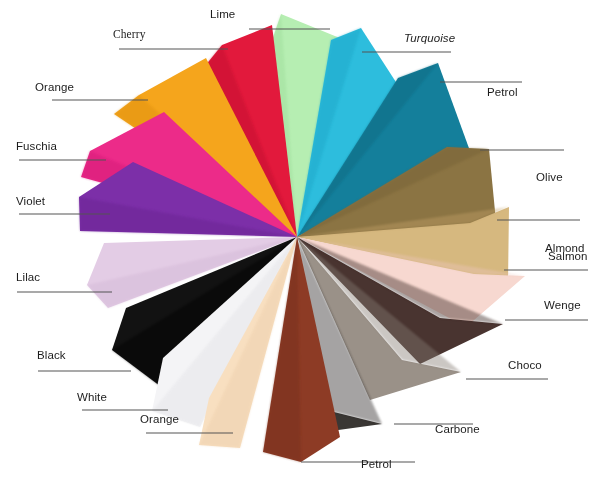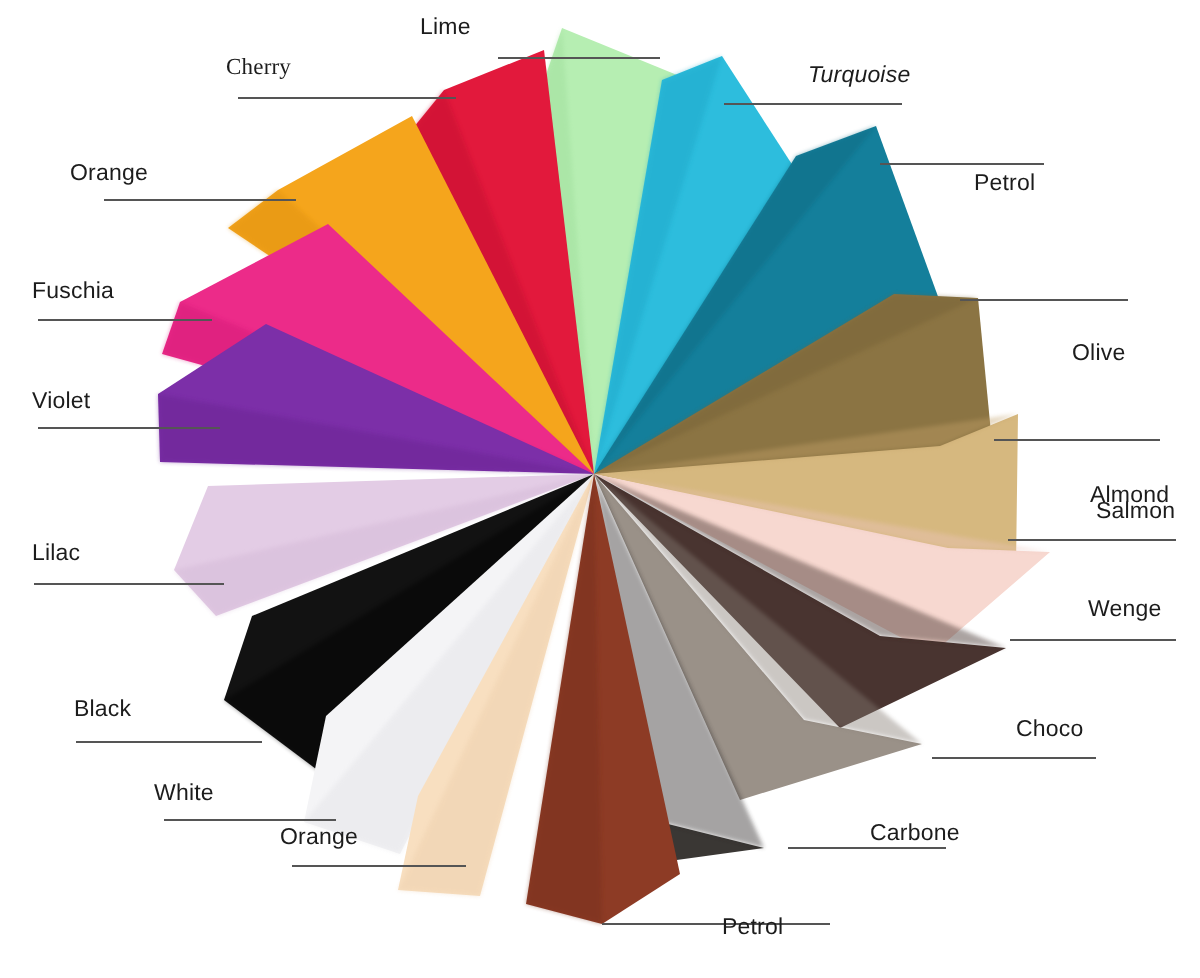--- a/index.html
+++ b/index.html
@@ -153,18 +153,18 @@
       <div class="swatch-label label-left" style="left: 536px; top: 130px; color: rgb(28, 28, 28); margin-top: 42px;">Olive</div>
       <div class="swatch-label label-left" style="left: 16px; top: 141px; color: rgb(28, 28, 28);">Fuschia</div>
       <div class="swatch-label label-left" style="left: 16px; top: 196px; color: rgb(28, 28, 28); text-align: center;">Violet</div>
       <div class="swatch-label label-left" style="left: 545px; top: 200px; color: rgb(28, 28, 28); margin-top: 43px;">Almond</div>
       <div class="swatch-label label-left" style="left: 16px; top: 272px; color: rgb(28, 28, 28);">Lilac</div>
       <div class="swatch-label label-left" style="left: 548px; top: 251px; color: rgb(28, 28, 28);">Salmon</div>
       <div class="swatch-label label-left" style="left: 544px; top: 300px; color: rgb(28, 28, 28);">Wenge</div>
       <div class="swatch-label label-left" style="left: 37px; top: 350px; color: rgb(28, 28, 28);">Black</div>
       <div class="swatch-label label-left" style="left: 508px; top: 360px; color: rgb(28, 28, 28);">Choco</div>
       <div class="swatch-label label-left" style="left: 77px; top: 392px; color: rgb(28, 28, 28); text-align: center;">White</div>
-      <div class="swatch-label label-left" style="left: 435px; top: 412px; color: rgb(28, 28, 28);">Carbone</div>
+      <div class="swatch-label label-left" style="left: 435px; top: 424px; color: rgb(28, 28, 28);">Carbone</div>
       <div class="swatch-label label-left" style="left: 140px; top: 414px; color: rgb(28, 28, 28);">Orange</div>
       <div class="swatch-label label-left" style="left: 361px; top: 459px; color: rgb(28, 28, 28);">Petrol</div>
     </div>
 
 </div>
 
 </body></html>

